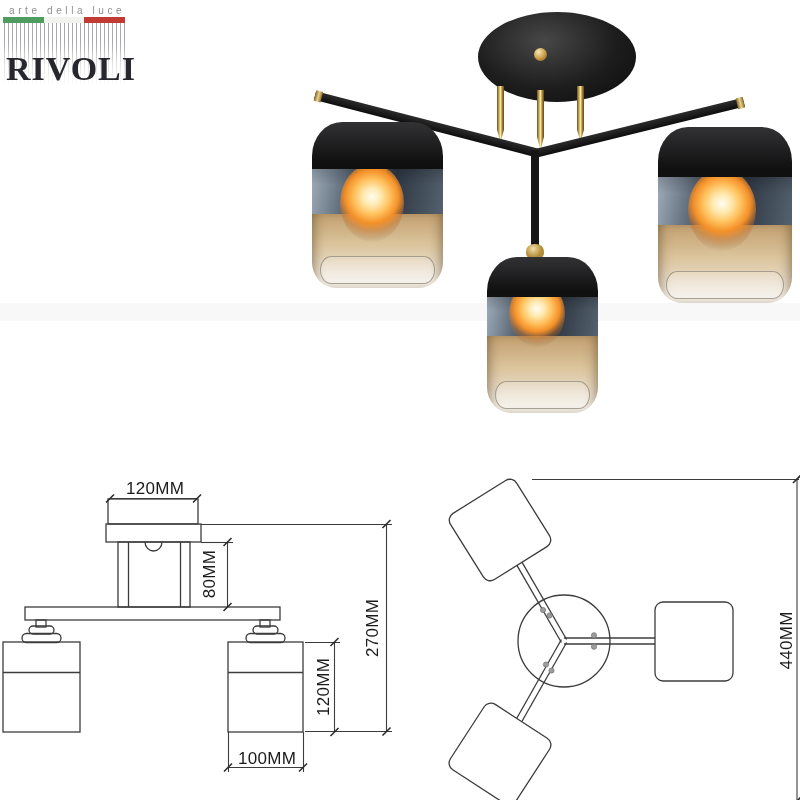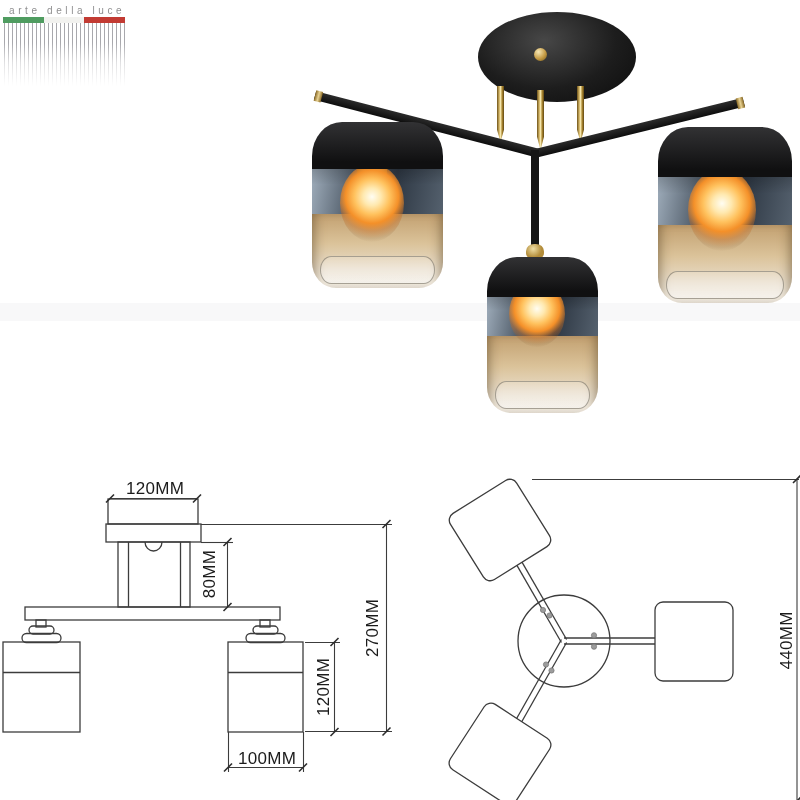--- a/index.html
+++ b/index.html
@@ -91,20 +91,21 @@
 <body>
 
 <header class="logo">
   <div class="tagline">arte della luce</div>
   <div class="flag">
     <span class="flag-seg" style="background: rgb(79, 156, 96);"></span>
     <span class="flag-seg" style="background: rgb(242, 242, 239);"></span>
     <span class="flag-seg" style="background: rgb(194, 59, 51);"></span>
   </div>
   <div class="fringe"></div>
+  <div class="brandname">RIVOLI</div>
 </header>
 
 <div class="photo">
   <div class="bg-band"></div>
 
   <div class="canopy"></div>
   <div class="gold-ball"></div>
   <div class="rod r1"></div>
   <div class="rod r2"></div>
   <div class="rod r3"></div>

